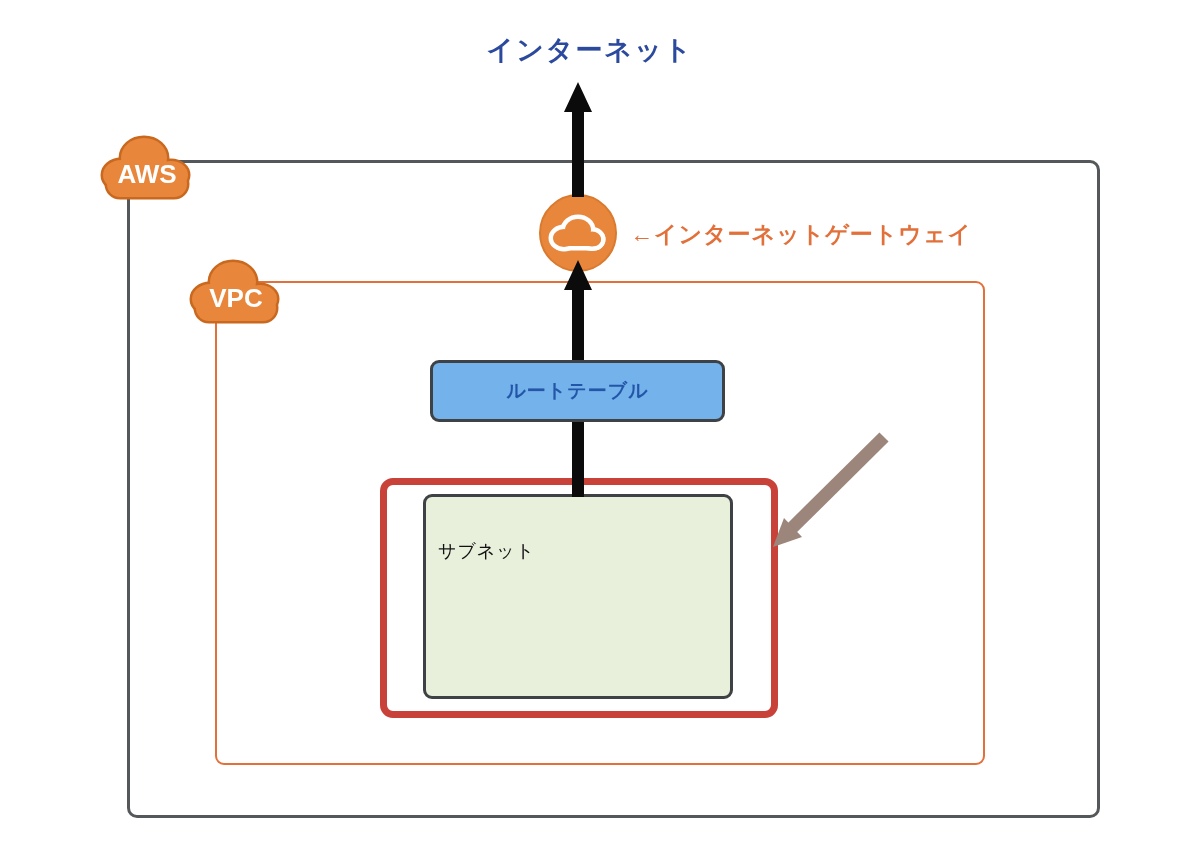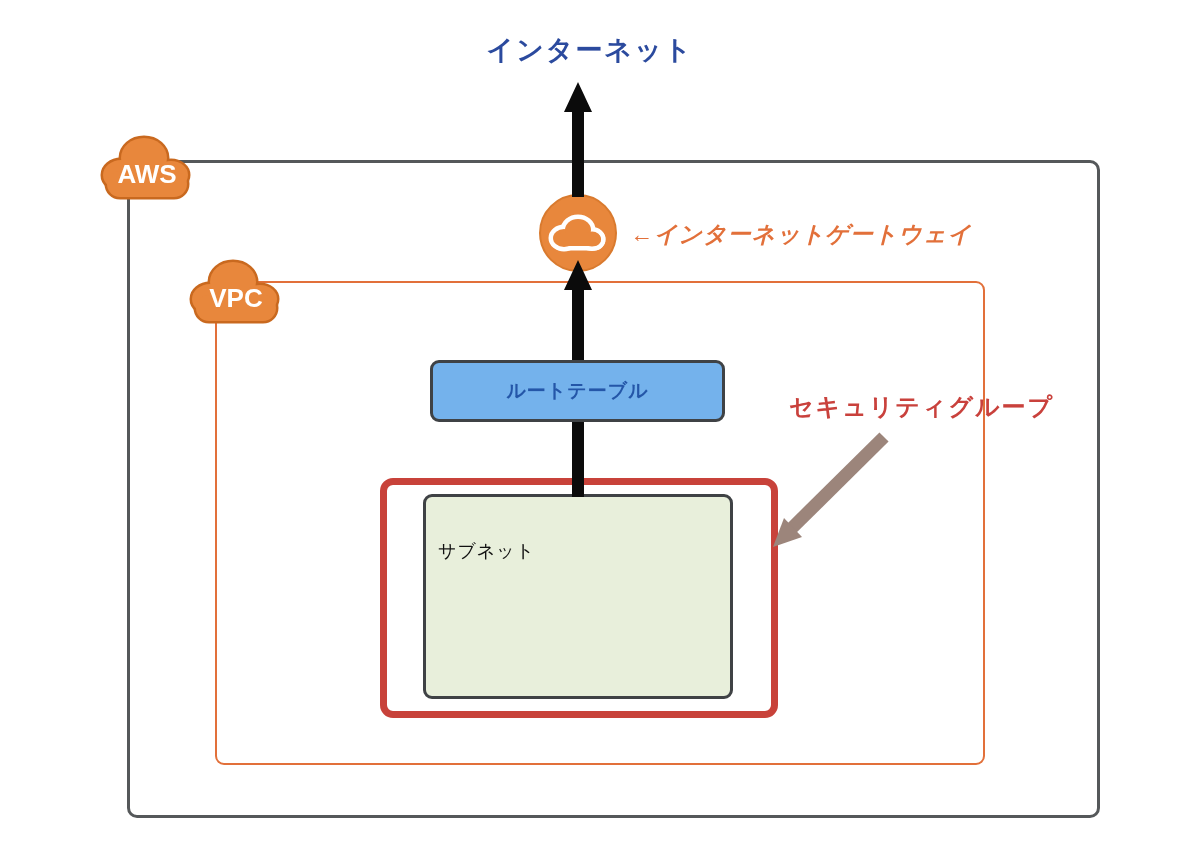--- a/index.html
+++ b/index.html
@@ -120,21 +120,20 @@
     letter-spacing: 2px;
     z-index: 5;
   }
   .igw-label {
     left: 630px; top: 219px;
     font-size: 23px;
     font-weight: bold;
     color: var(--igw-text);
     letter-spacing: 1px;
     z-index: 5;
-    font-style: italic;
   }
   .sg-label {
     left: 789px; top: 391px;
     font-size: 24px;
     font-weight: bold;
     color: var(--security-group-text);
     letter-spacing: 2px;
     z-index: 5;
   }
 </style>
@@ -215,15 +214,14 @@
       <ellipse cx="22" cy="44" rx="18" ry="15"></ellipse>
       <ellipse cx="45" cy="27" rx="23" ry="20"></ellipse>
       <ellipse cx="72" cy="44" rx="17" ry="14"></ellipse>
       <rect x="8" y="40" width="80" height="26" rx="13"></rect>
     </g>
     <text x="48" y="52" text-anchor="middle">VPC</text>
   </svg>
 
   <div class="abs internet-label">インターネット</div>
   <div class="abs igw-label">←インターネットゲートウェイ</div>
-  <div class="abs sg-label">セキュリティグループ</div>
 
 </div>
 
 </body></html>

